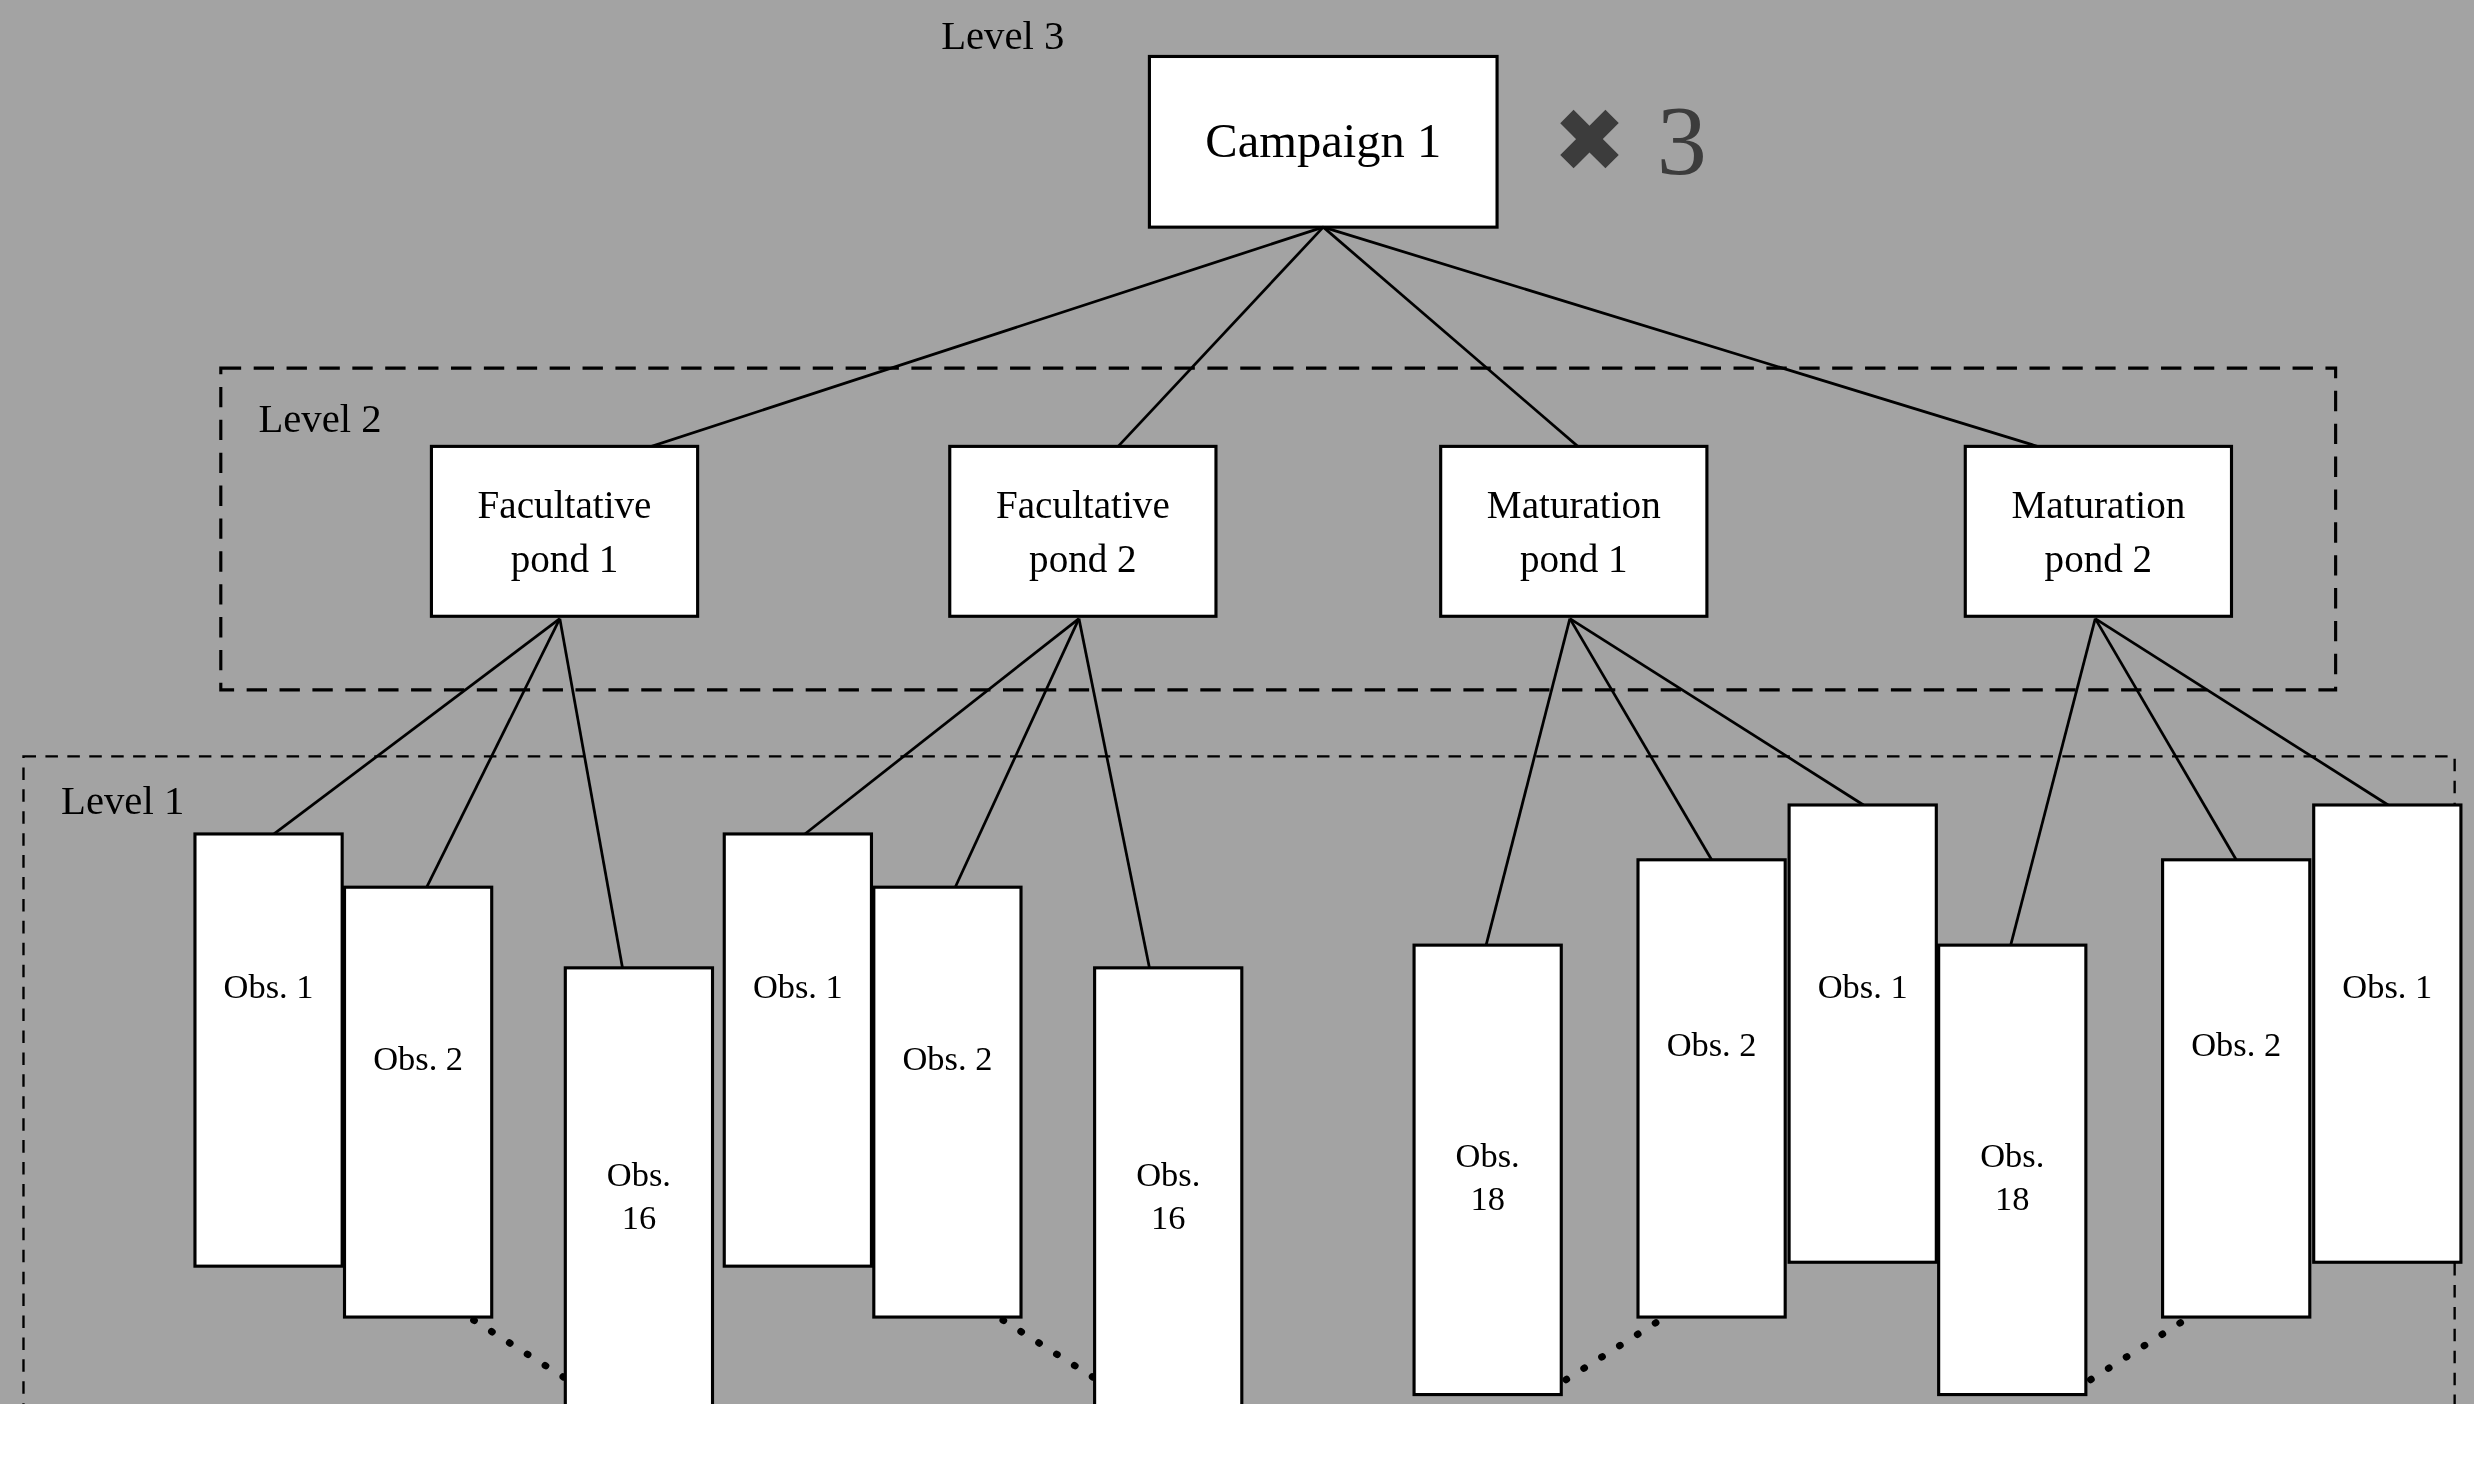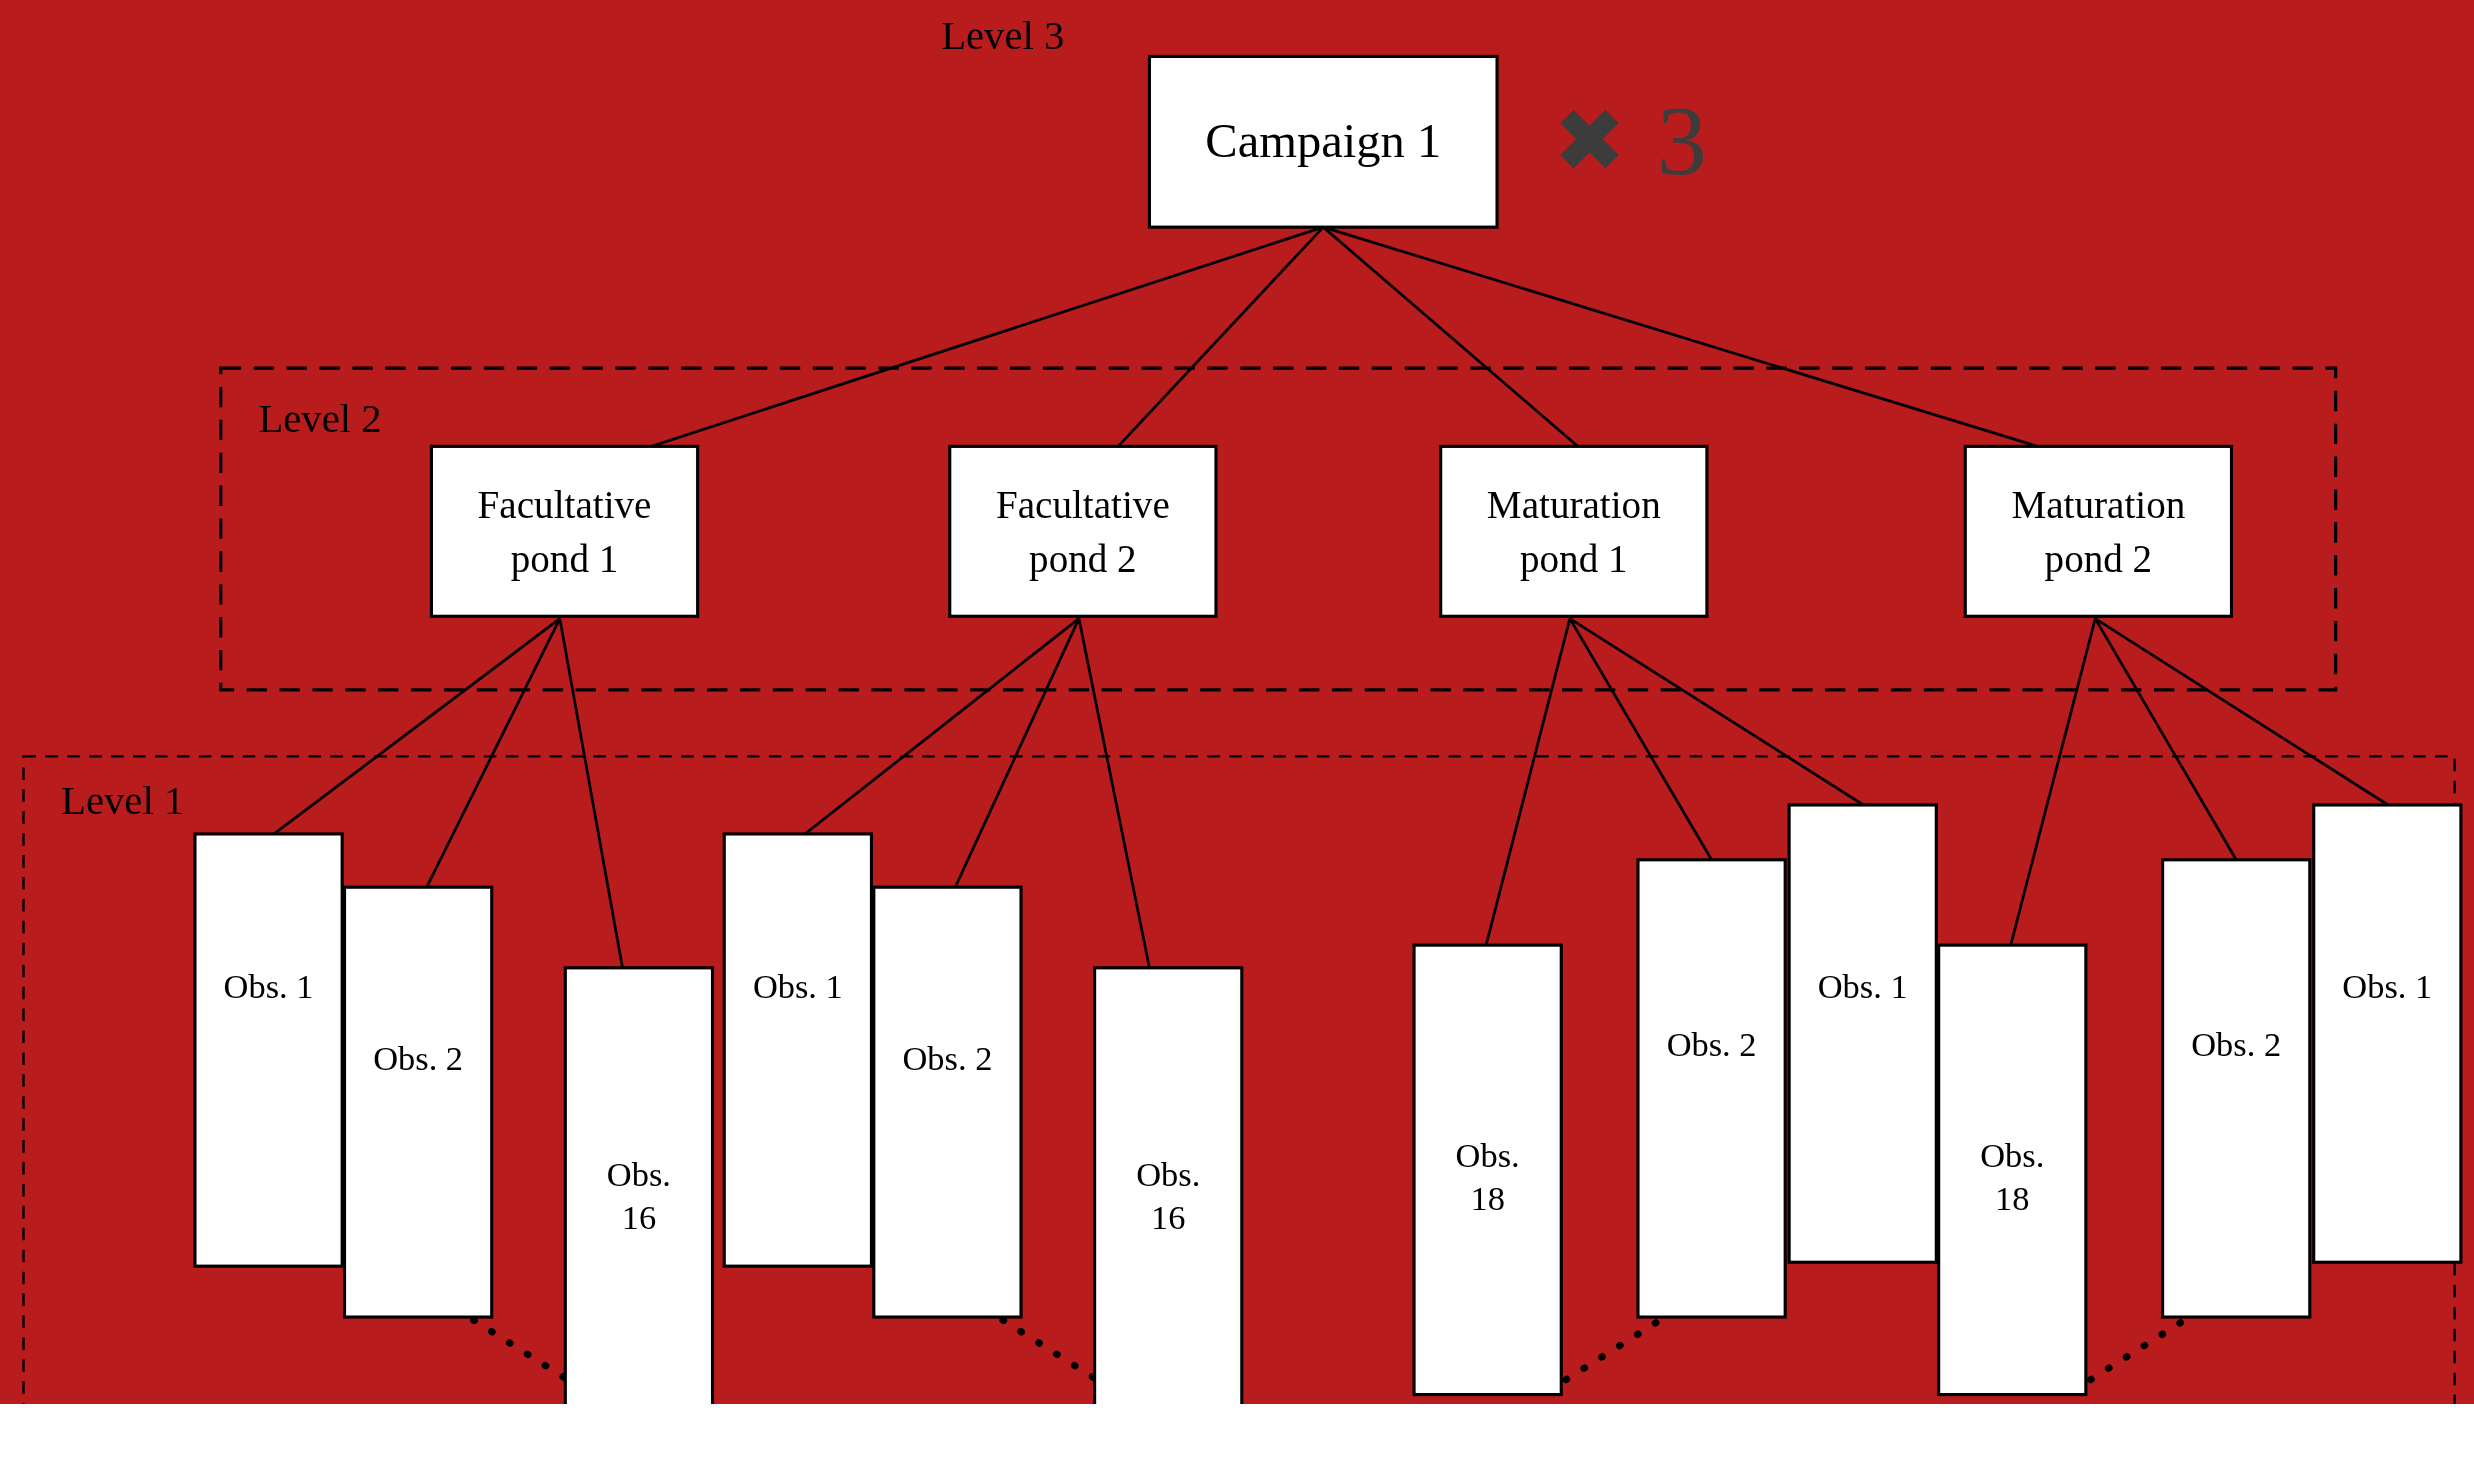--- a/index.html
+++ b/index.html
@@ -7,21 +7,21 @@
     padding: 0;
     background: #ffffff;
   }
   body {
     font-family: "Liberation Serif", "DejaVu Serif", serif;
   }
   #stage {
     position: relative;
     width: 2475px;
     height: 1404px;
-    background: #b91c1c;
+    background: #a3a3a3;
     overflow: hidden;
   }
   svg#diagram {
     position: absolute;
     inset: 0;
     width: 2475px;
     height: 1480px;
     display: block;
   }
   .level-label {

